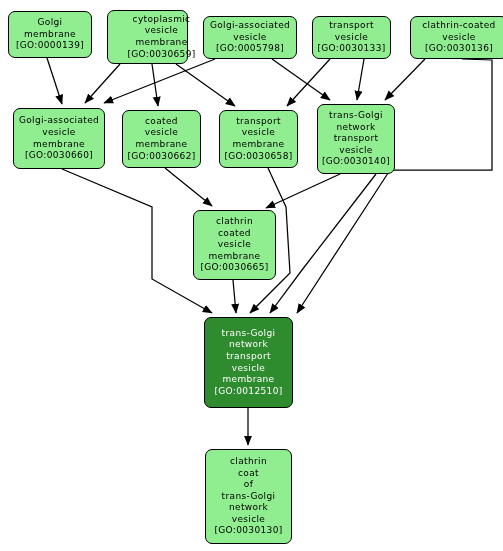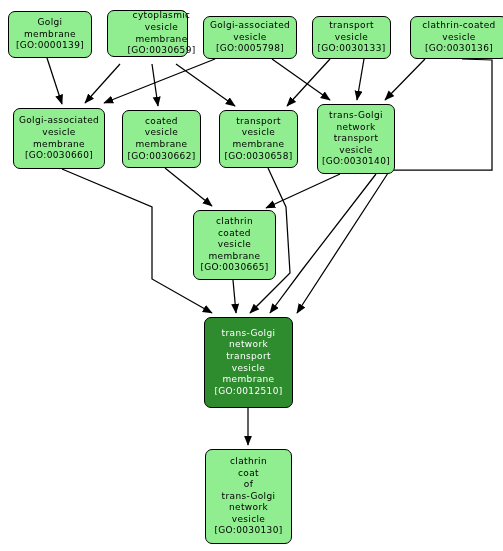--- a/index.html
+++ b/index.html
@@ -79,21 +79,21 @@
         <polyline points="233,280 236,313" fill="none" stroke="#000000" stroke-width="1.25" marker-end="url(#arrowhead)"></polyline>
         <polyline points="248,408 248,445" fill="none" stroke="#000000" stroke-width="1.25" marker-end="url(#arrowhead)"></polyline>
       </g>
   </svg>
   <div id="nodes-group">
       <div class="go-node" style="left: 8px; top: 11px; width: 84px; height: 47px;">
         <span class="line">Golgi</span>
         <span class="line">membrane</span>
         <span class="line">[GO:0000139]</span>
       </div>
-      <div class="go-node" style="left: 107px; top: 10px; width: 81px; height: 47px; padding-left: 28px;">
+      <div class="go-node" style="left: 107px; top: 10px; width: 81px; height: 54px; padding-left: 28px;">
         <span class="line">cytoplasmic</span>
         <span class="line">vesicle</span>
         <span class="line">membrane</span>
         <span class="line">[GO:0030659]</span>
       </div>
       <div class="go-node" style="left: 203px; top: 16px; width: 94px; height: 43px;">
         <span class="line">Golgi-associated</span>
         <span class="line">vesicle</span>
         <span class="line">[GO:0005798]</span>
       </div>

